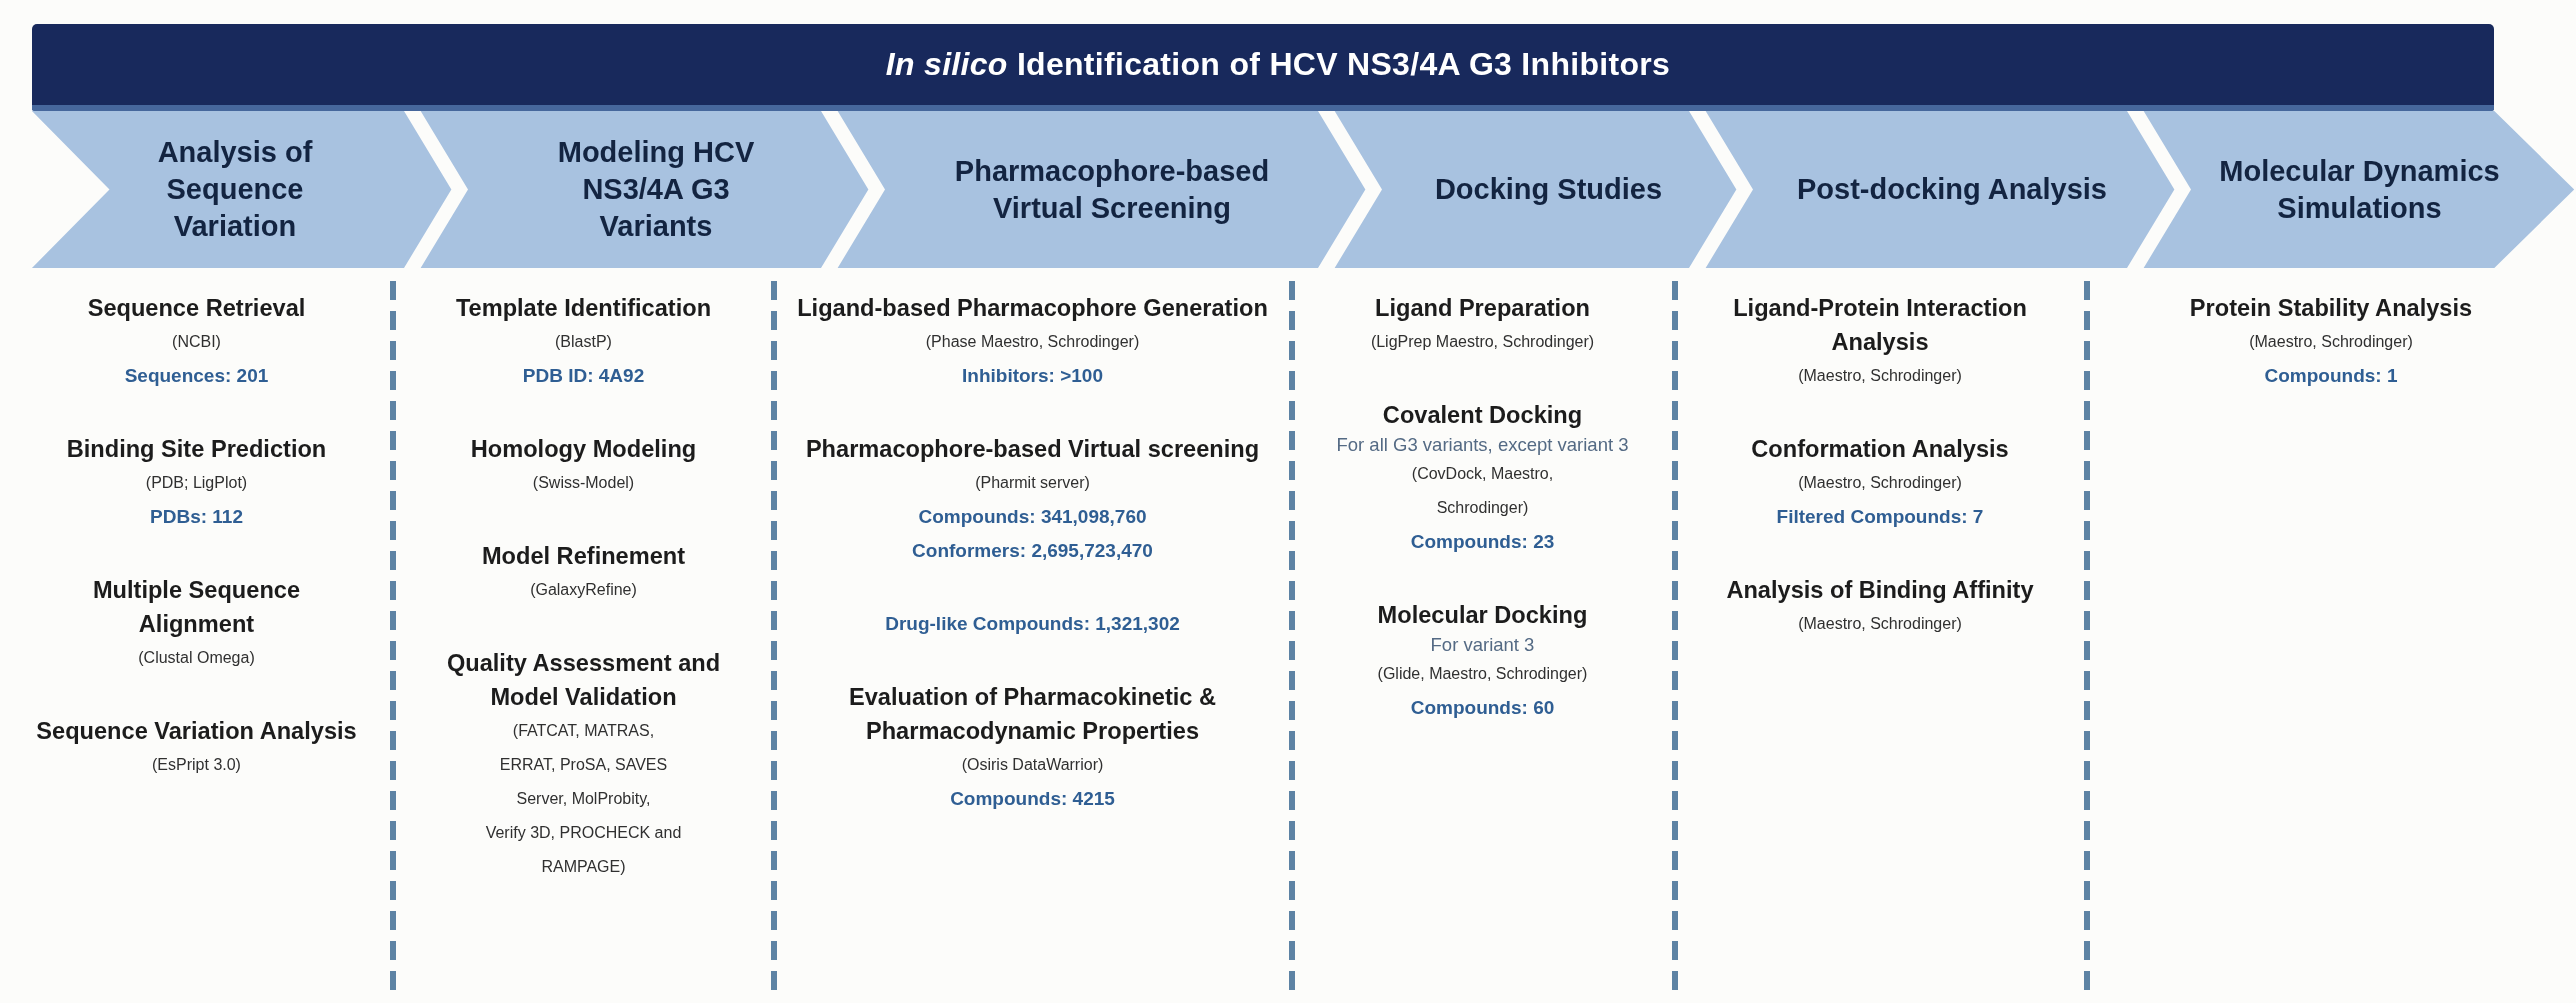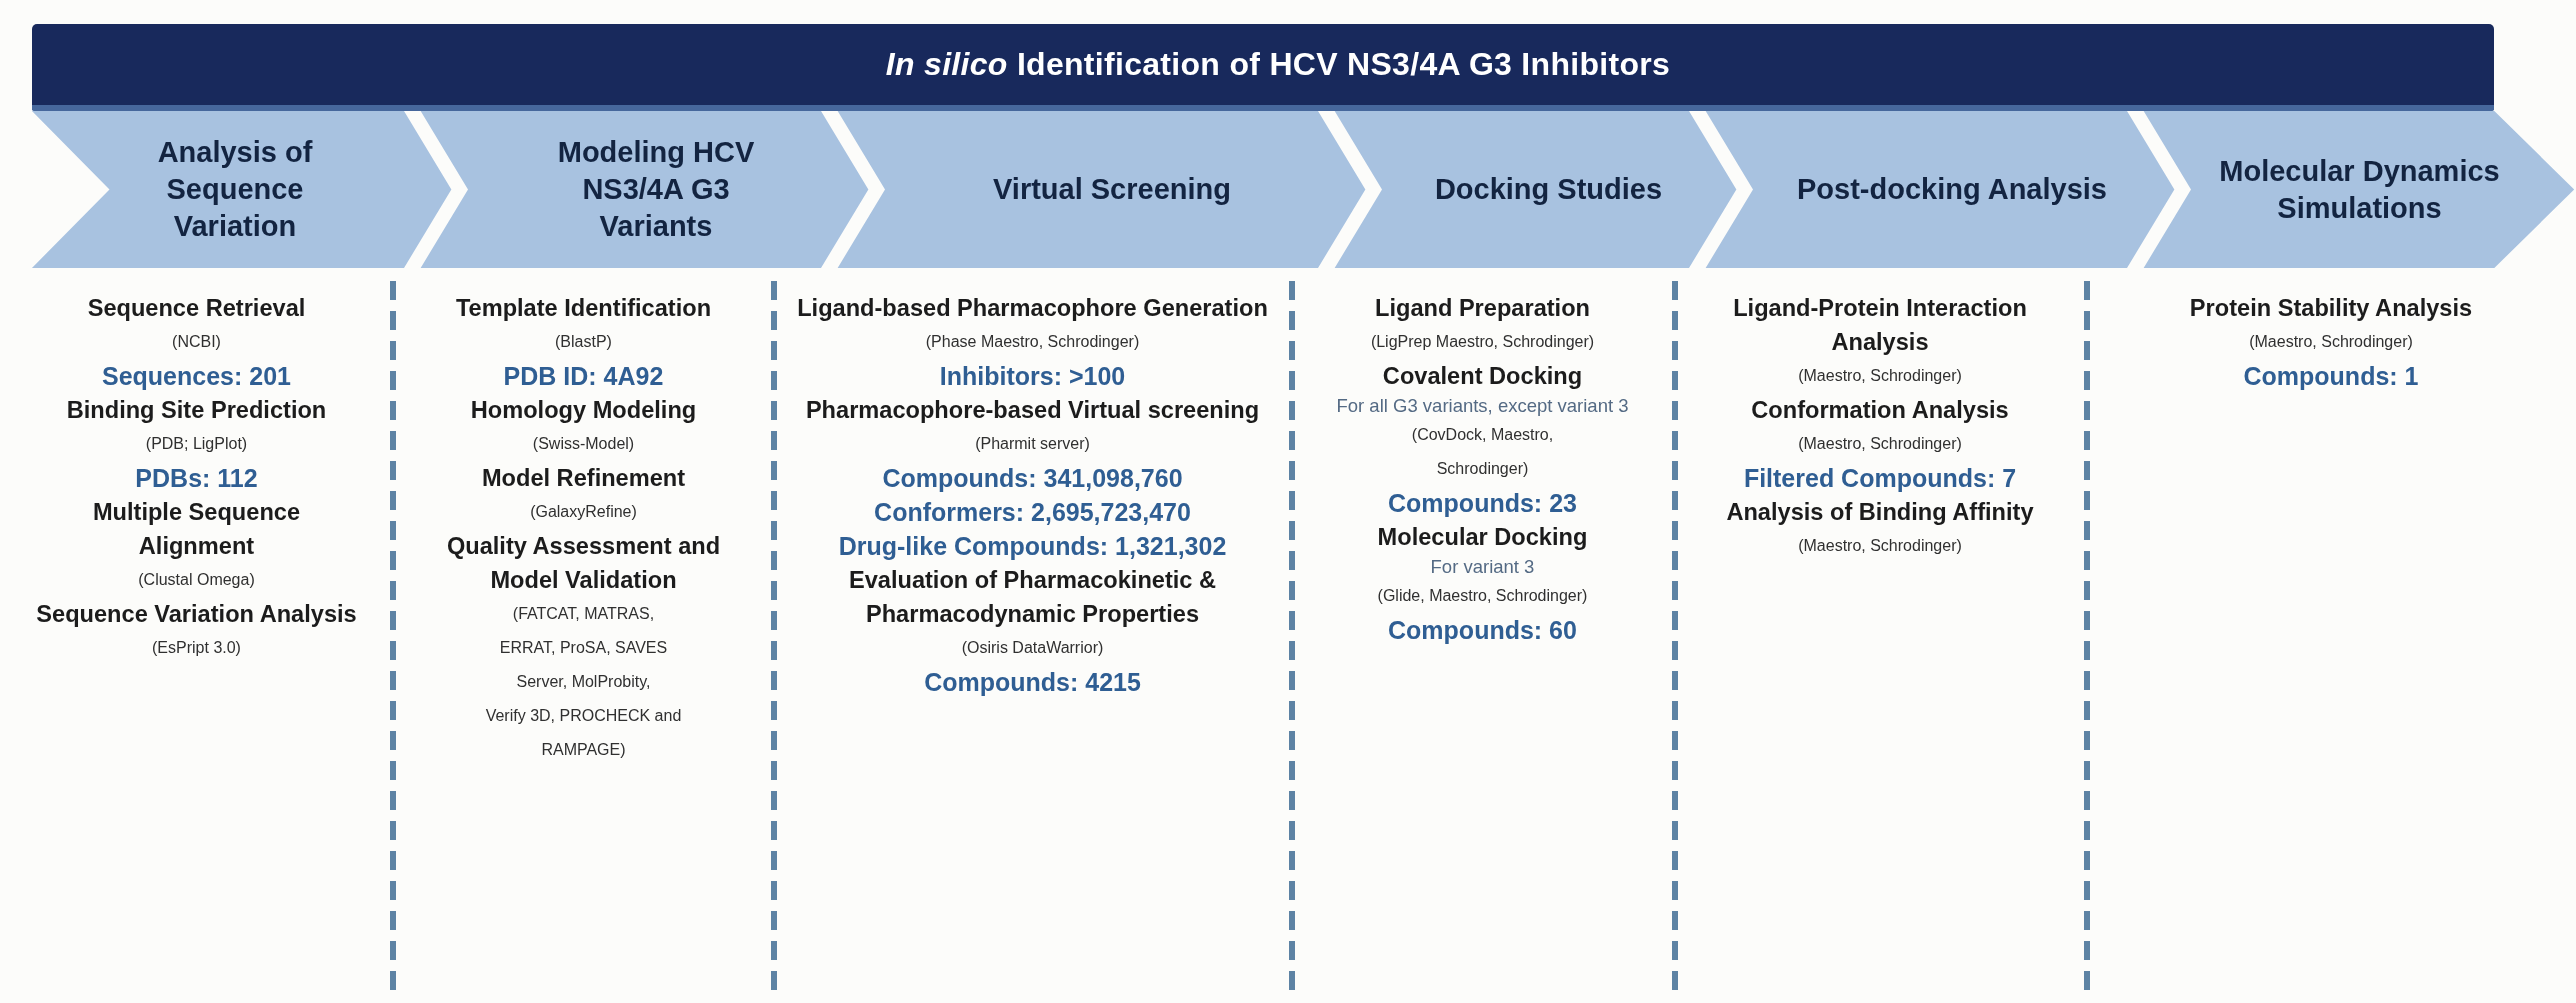--- a/index.html
+++ b/index.html
@@ -53,34 +53,34 @@
   .stage-line{font-size:29px;font-weight:bold;color:var(--stage-text);line-height:37px;white-space:nowrap;}
   
   .dash{
     position:absolute;top:281px;width:5.9px;height:717px;
     background:repeating-linear-gradient(to bottom,var(--dash) 0 19.3px,transparent 19.3px 30px);
   }
   .dash.d1{left:390px}.dash.d2{left:771px}.dash.d3{left:1289px}.dash.d4{left:1672px}.dash.d5{left:2084px}
   
   .col{
     position:absolute;top:291px;
-    display:flex;flex-direction:column;align-items:center;
+    display:flex;flex-direction:column;align-items:center;gap:39px;
     text-align:center;
   }
   .col.k1{left:0;width:393px}
   .col.k2{left:393px;width:381px}
   .col.k3{left:774px;width:517px}
   .col.k4{left:1291px;width:383px}
   .col.k5{left:1674px;width:412px}
   .col.k6{left:2086px;width:490px}
   .block{display:flex;flex-direction:column;align-items:center;}
   .line{white-space:nowrap;}
   .line.title{font-size:23.6px;font-weight:bold;color:#1c1c1c;line-height:34px;}
   .line.tool{font-size:16px;color:#303030;line-height:34px;}
-  .line.stat{font-size:25px;font-weight:bold;color:var(--stat);line-height:34px;}
+  .line.stat{font-size:19px;font-weight:bold;color:var(--stat);line-height:34px;}
   .line.note{font-size:18.5px;color:var(--note);line-height:25px;}
 </style>
 </head>
 <body>
 
 <div class="header-bar">
   <div class="header-title">
     <span class="it">In silico</span><span> Identification of HCV NS3/4A G3 Inhibitors</span>
   </div>
 </div>
@@ -101,20 +101,21 @@
   </div>
 <div class="stage s2">
     <div class="stage-label">
       <div class="stage-line">Modeling HCV</div>
       <div class="stage-line">NS3/4A G3</div>
       <div class="stage-line">Variants</div>
     </div>
   </div>
 <div class="stage s3">
     <div class="stage-label">
+      <div class="stage-line">Pharmacophore-based</div>
       <div class="stage-line">Virtual Screening</div>
     </div>
   </div>
 <div class="stage s4">
     <div class="stage-label">
       <div class="stage-line">Docking Studies</div>
     </div>
   </div>
 <div class="stage s5">
     <div class="stage-label">

